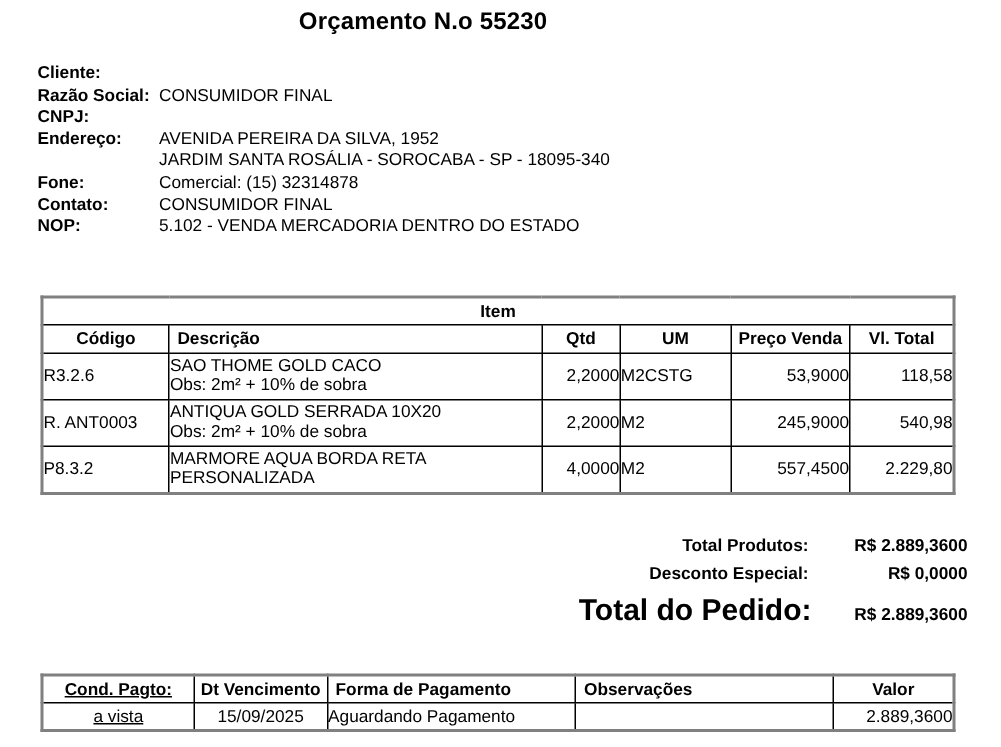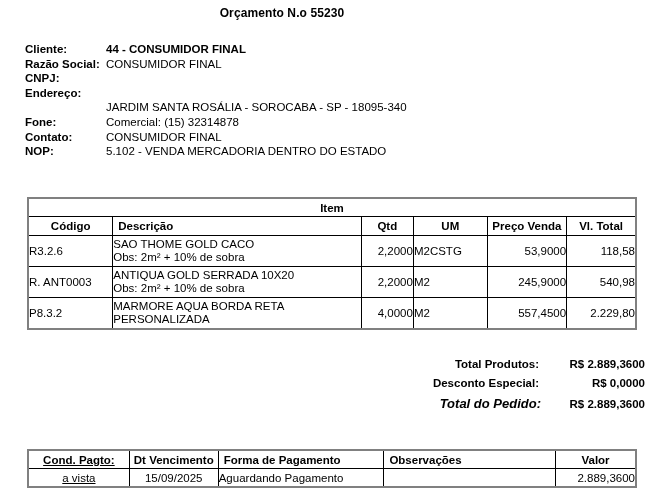--- a/index.html
+++ b/index.html
@@ -18,21 +18,21 @@
     overflow: hidden;
   }
 
   
   .doc-title {
     position: absolute;
     top: 6px;
     left: 0;
     width: 564px;
     text-align: center;
-    font-size: 12px;
+    font-size: 16px;
     font-weight: bold;
     letter-spacing: 0.1px;
   }
 
   
   .cust-block {
     position: absolute;
     top: 42px;
     left: 25px;
     width: 600px;
@@ -131,23 +131,22 @@
     height: 24px;
     align-items: baseline;
   }
   .tot-label {
     font-weight: bold;
     text-align: right;
     font-size: 11.5px;
     padding-right: 6px;
   }
   .tot-label.grand-label {
-    font-size: 13px;
+    font-size: 20px;
     padding-right: 4px;
-    font-style: italic;
   }
   .tot-value {
     width: 100px;
     text-align: right;
     font-weight: bold;
     font-size: 11.5px;
   }
 
   
   #payment-table {
@@ -176,34 +175,34 @@
 </style>
 </head>
 <body>
 
 <div class="doc-title">Orçamento N.o 55230</div>
 
 <div class="cust-block">
 
   <div class="cust-row">
     <div class="cust-label">Cliente:</div>
-    <div class="cust-value bold-lead"><b>44 - CONSUMIDOR FINAL</b></div>
   </div>
 
   <div class="cust-row">
     <div class="cust-label">Razão Social:</div>
     <div class="cust-value">CONSUMIDOR FINAL</div>
   </div>
 
   <div class="cust-row">
     <div class="cust-label">CNPJ:</div>
   </div>
 
   <div class="cust-row">
     <div class="cust-label">Endereço:</div>
+    <div class="cust-value">AVENIDA PEREIRA DA SILVA, 1952</div>
   </div>
 
   <div class="cust-row">
     <div class="cust-label"></div>
     <div class="cust-value">JARDIM SANTA ROSÁLIA - SOROCABA - SP - 18095-340</div>
   </div>
 
   <div class="cust-row">
     <div class="cust-label">Fone:</div>
     <div class="cust-value">Comercial: (15) 32314878</div>

